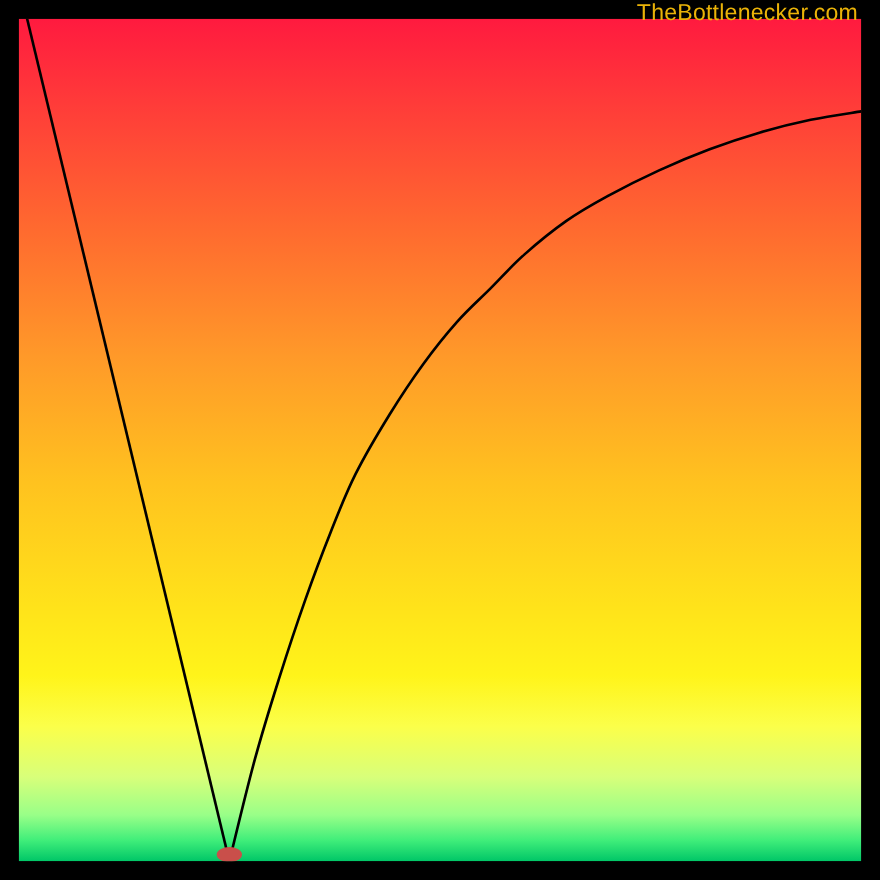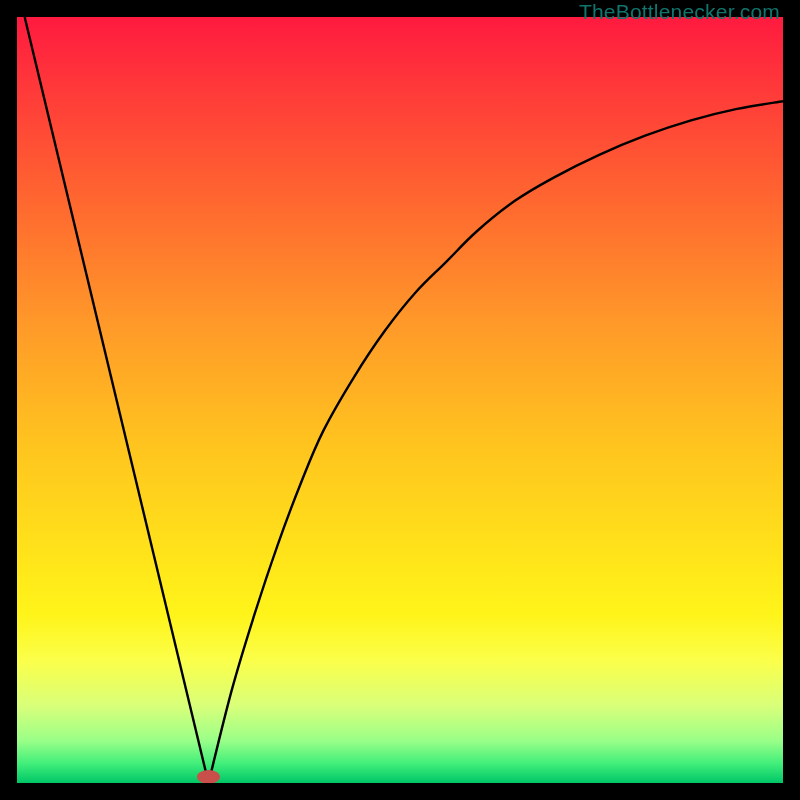--- a/index.html
+++ b/index.html
@@ -23,21 +23,21 @@
     position: absolute;
     left: 0;
     top: 0;
     width: 766px;
     height: 766px;
   }
   .watermark {
     position: absolute;
     top: 0px;
     right: 20px;
-    color: #0f766e;
+    color: #eab308;
     font-size: 21px;
     font-weight: 500;
     letter-spacing: 0.2px;
   }
 </style>
 </head>
 <body>
 
 <div class="frame">
   <svg class="plot" viewBox="0 0 766 766" preserveAspectRatio="none">

